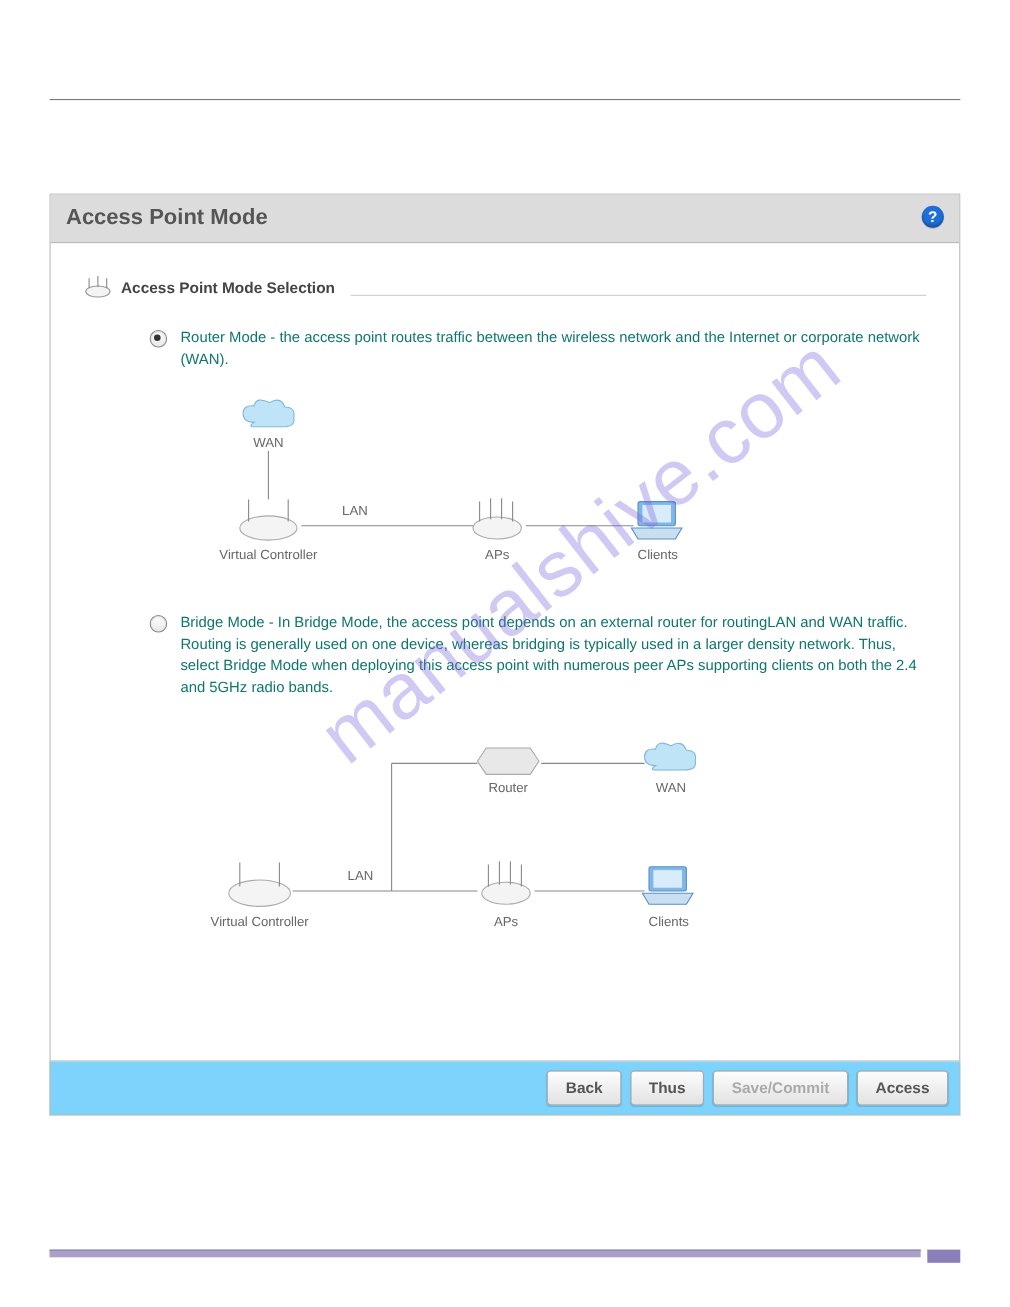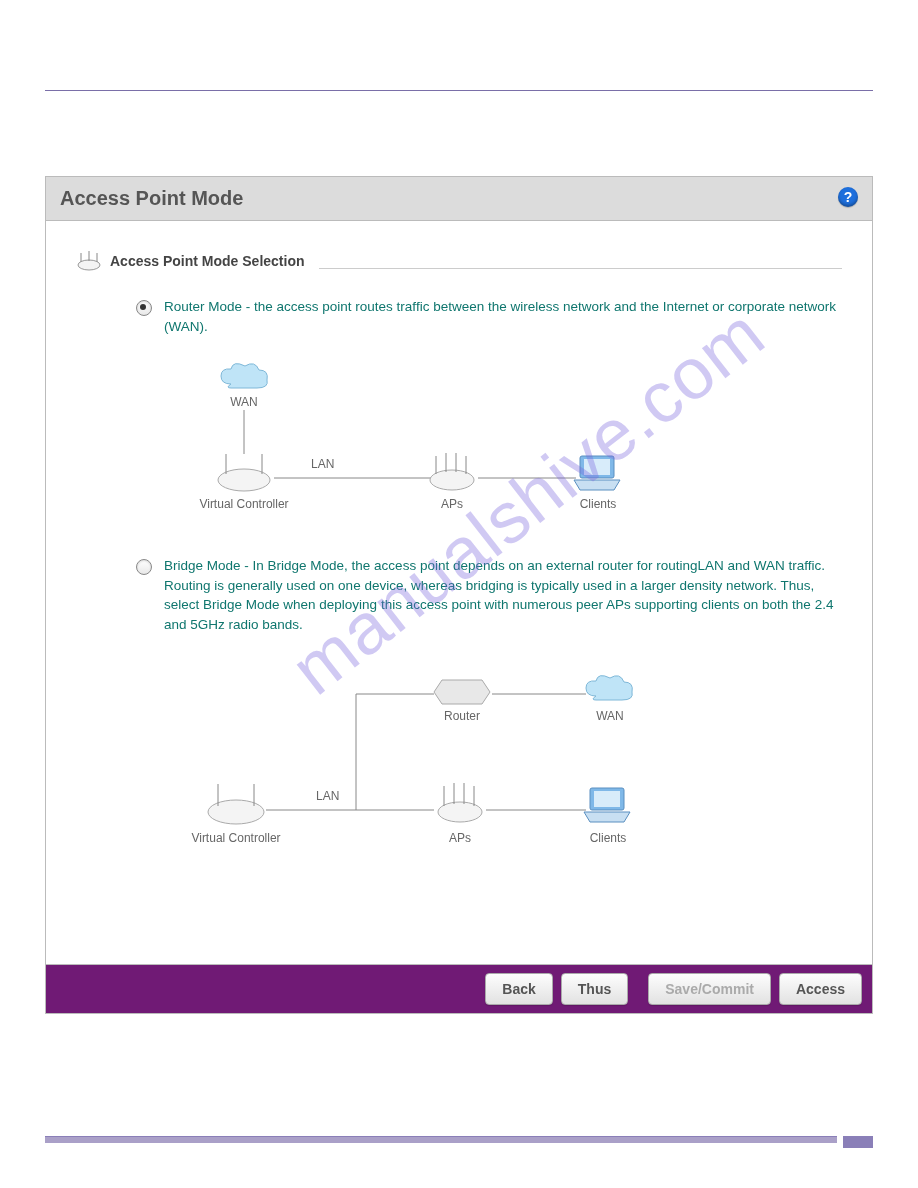--- a/index.html
+++ b/index.html
@@ -98,39 +98,39 @@
   .option-text {
     font-size: 13.5px;
     color: #0f766e;
     line-height: 1.45;
   }
   .diagram {
     margin: 18px 0 30px 90px;
   }
   .diagram svg { display:block; }
   .footer-bar {
-    background: #701a75;
+    background: #7dd3fc;
     border: 1px solid #bbb;
     border-top: none;
     padding: 8px 10px;
     display: flex;
     justify-content: flex-end;
     gap: 8px;
   }
   .btn {
     font-size: 14px;
     font-weight: bold;
     color: #555;
     padding: 7px 16px;
     background: linear-gradient(#fdfdfd,#e2e2e2);
     border: 1px solid #aaa;
     border-radius: 4px;
     box-shadow: 0 1px 1px rgba(0,0,0,0.15);
   }
-  .btn.disabled { color: #aaa; margin-left: 12px; }
+  .btn.disabled { color: #aaa; }
   .watermark {
     position: absolute;
     top: 460px;
     left: 240px;
     font-size: 72px;
     font-family: Arial, sans-serif;
     color: rgba(120,100,220,0.35);
     transform: rotate(-38deg);
     pointer-events: none;
     user-select: none;

